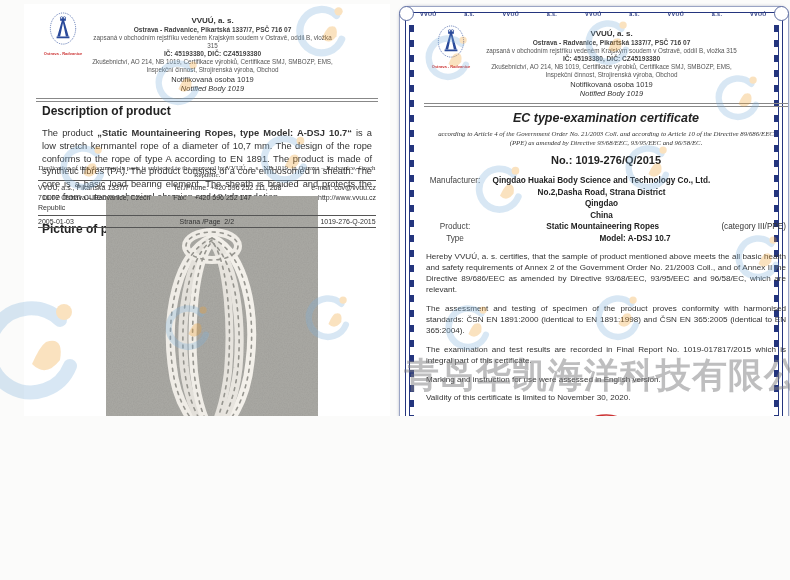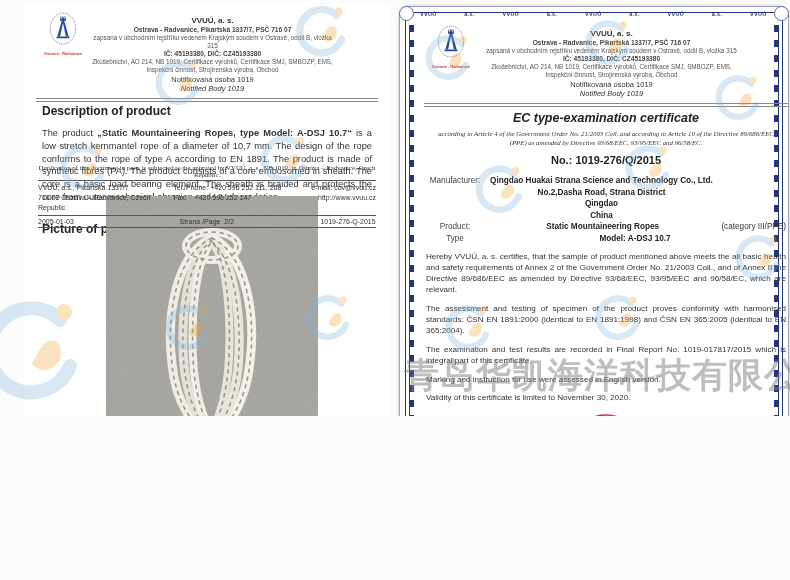--- a/index.html
+++ b/index.html
@@ -213,21 +213,21 @@
         <div class="dbl-line"></div>
       </div>
 
       <div class="cert-title">EC type-examination certificate</div>
       <div class="cert-sub">according to Article 4 of the Government Order No. 21/2003 Coll. and according to Article 10 of the Directive 89/686/EEC (PPE) as amended by Directive 93/68/EEC, 93/95/EEC and 96/58/EC.</div>
       <div class="cert-no">No.: 1019-276/Q/2015</div>
 
       <div class="kv" style="margin-top:9px;">
         <div class="k">Manufacturer:</div>
         <div class="v" style="max-width:235px;">
-          <div>Qingdao Huakai Strana Science and Technology Co., Ltd.</div>
+          <div>Qingdao Huakai Body Science and Technology Co., Ltd.</div>
           <div>No.2,Dasha Road, Strana District</div>
           <div>Qingdao</div>
           <div>China</div>
         </div>
       </div>
       <div class="kv" style="">
         <div class="k">Product:</div>
         <div class="v">Static Mountaineering Ropes</div>
         <div class="cat">(category III/PPE)</div>
       </div>

